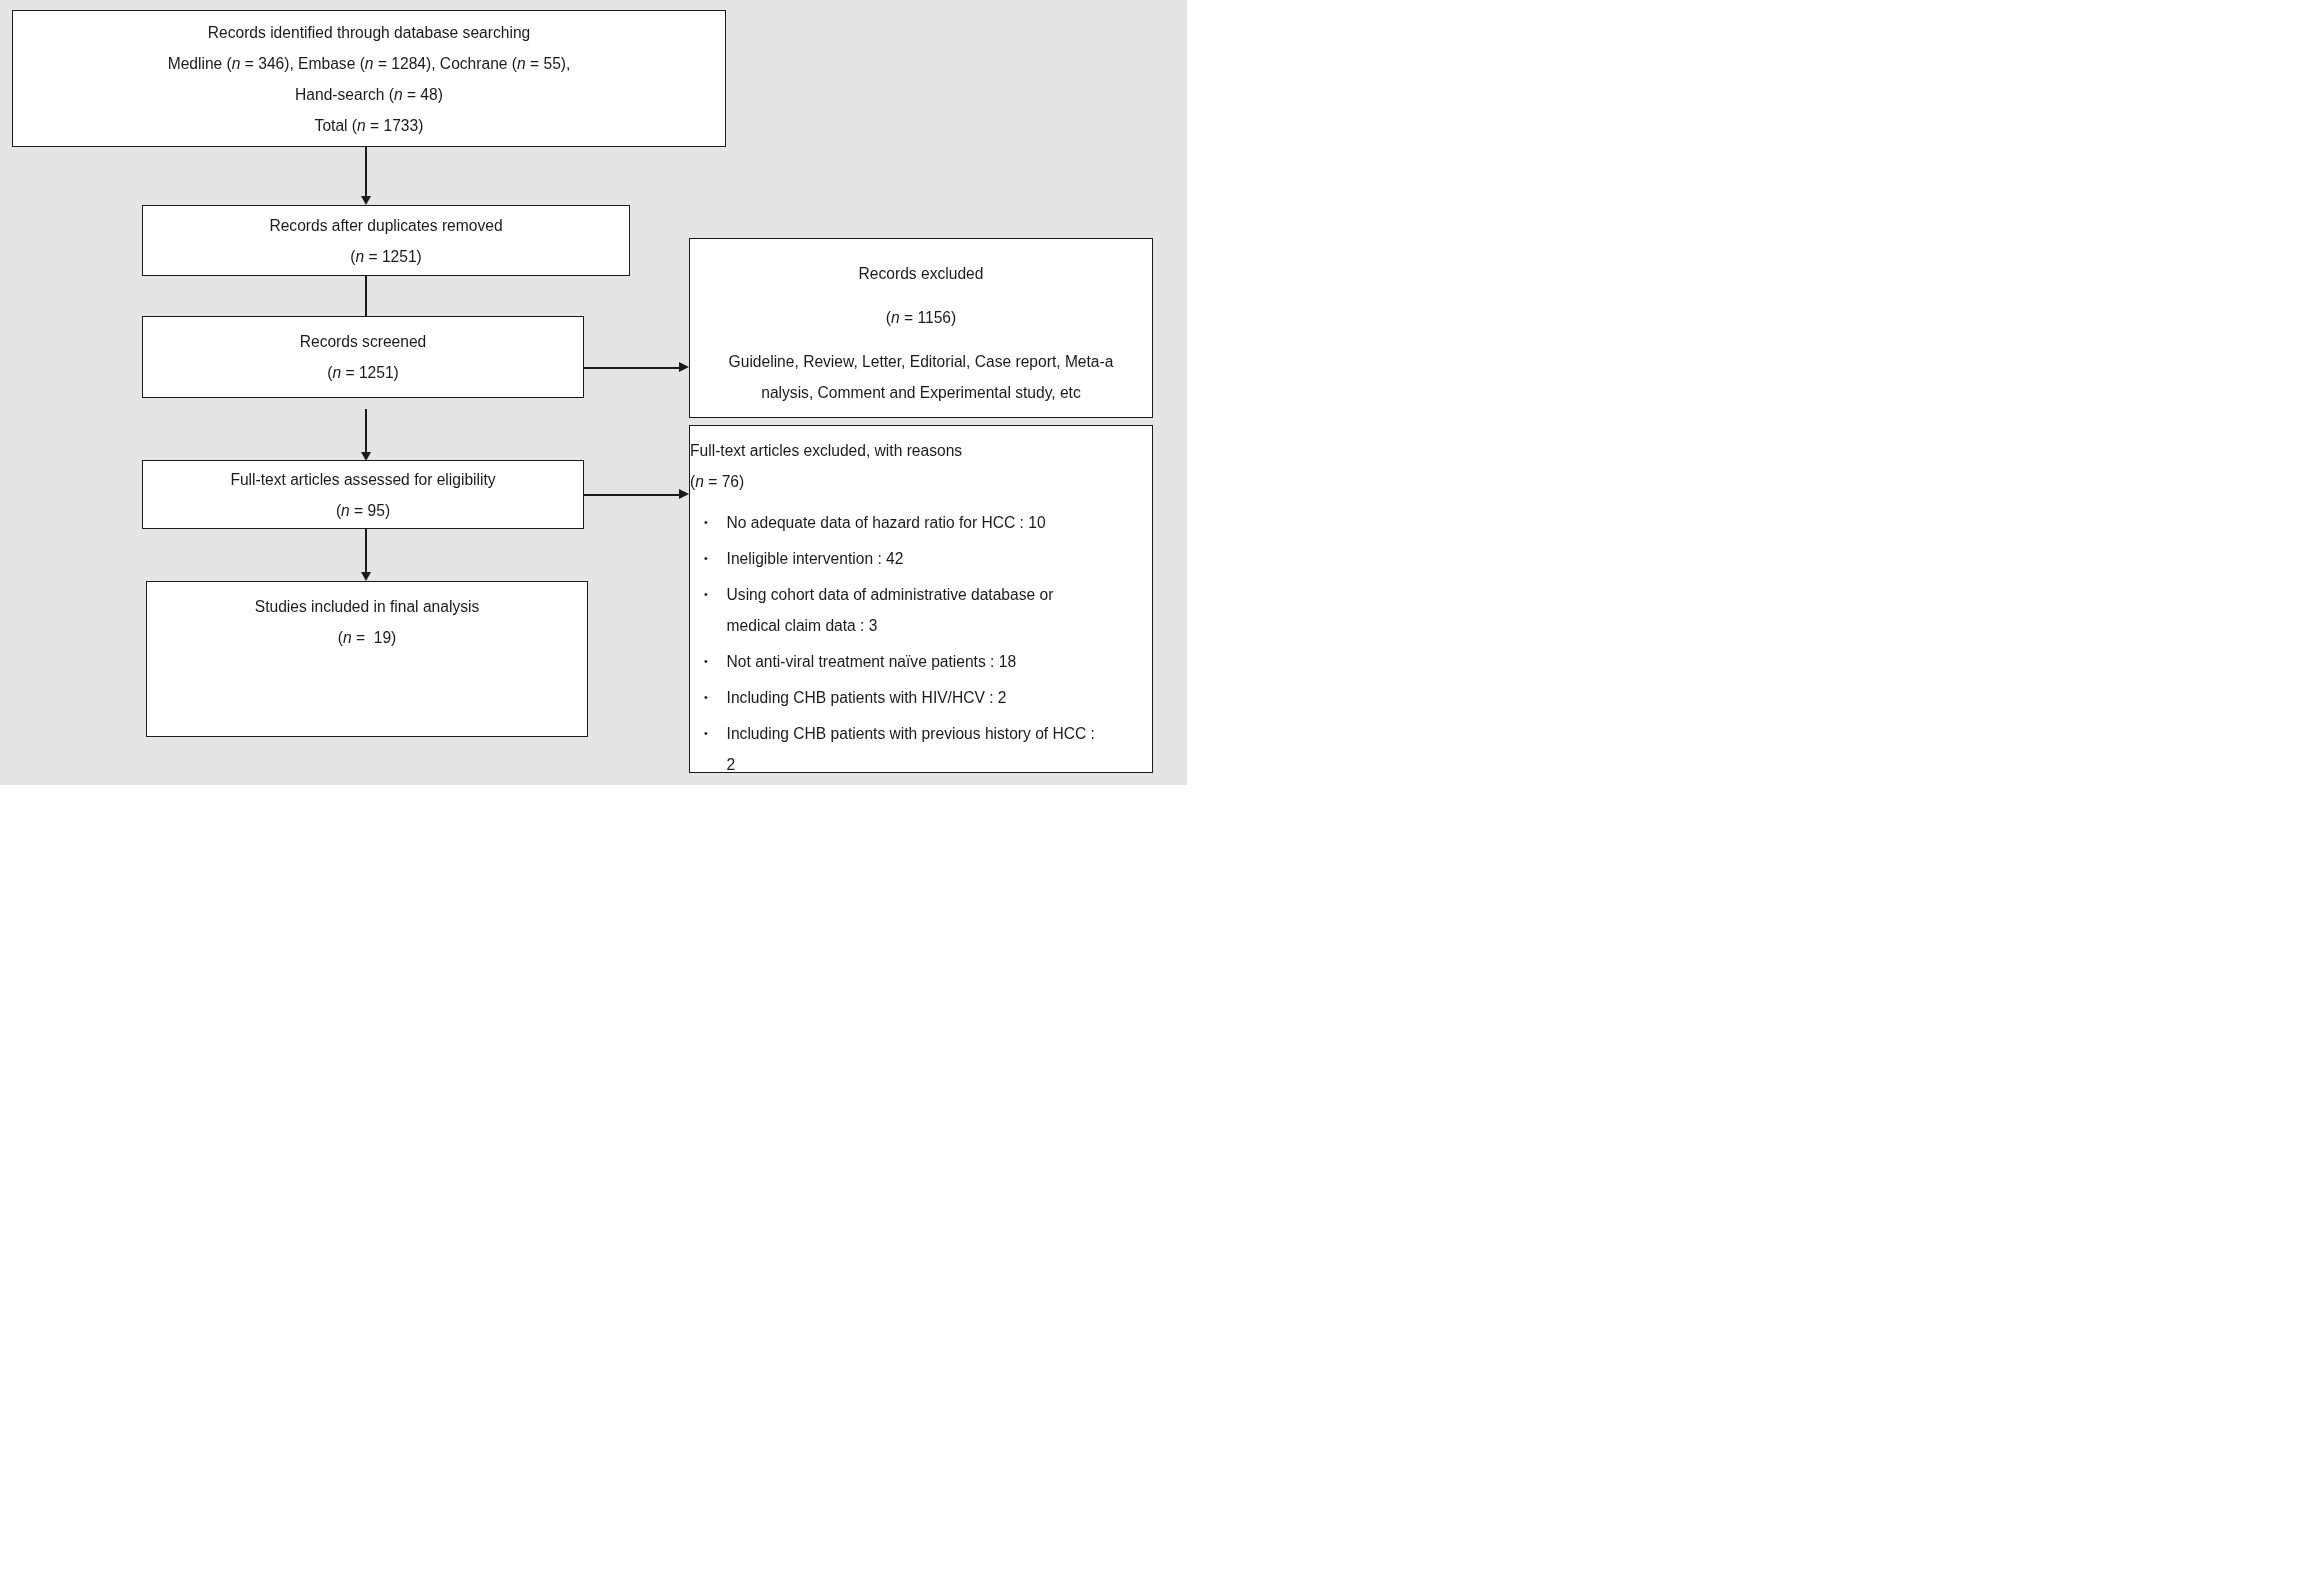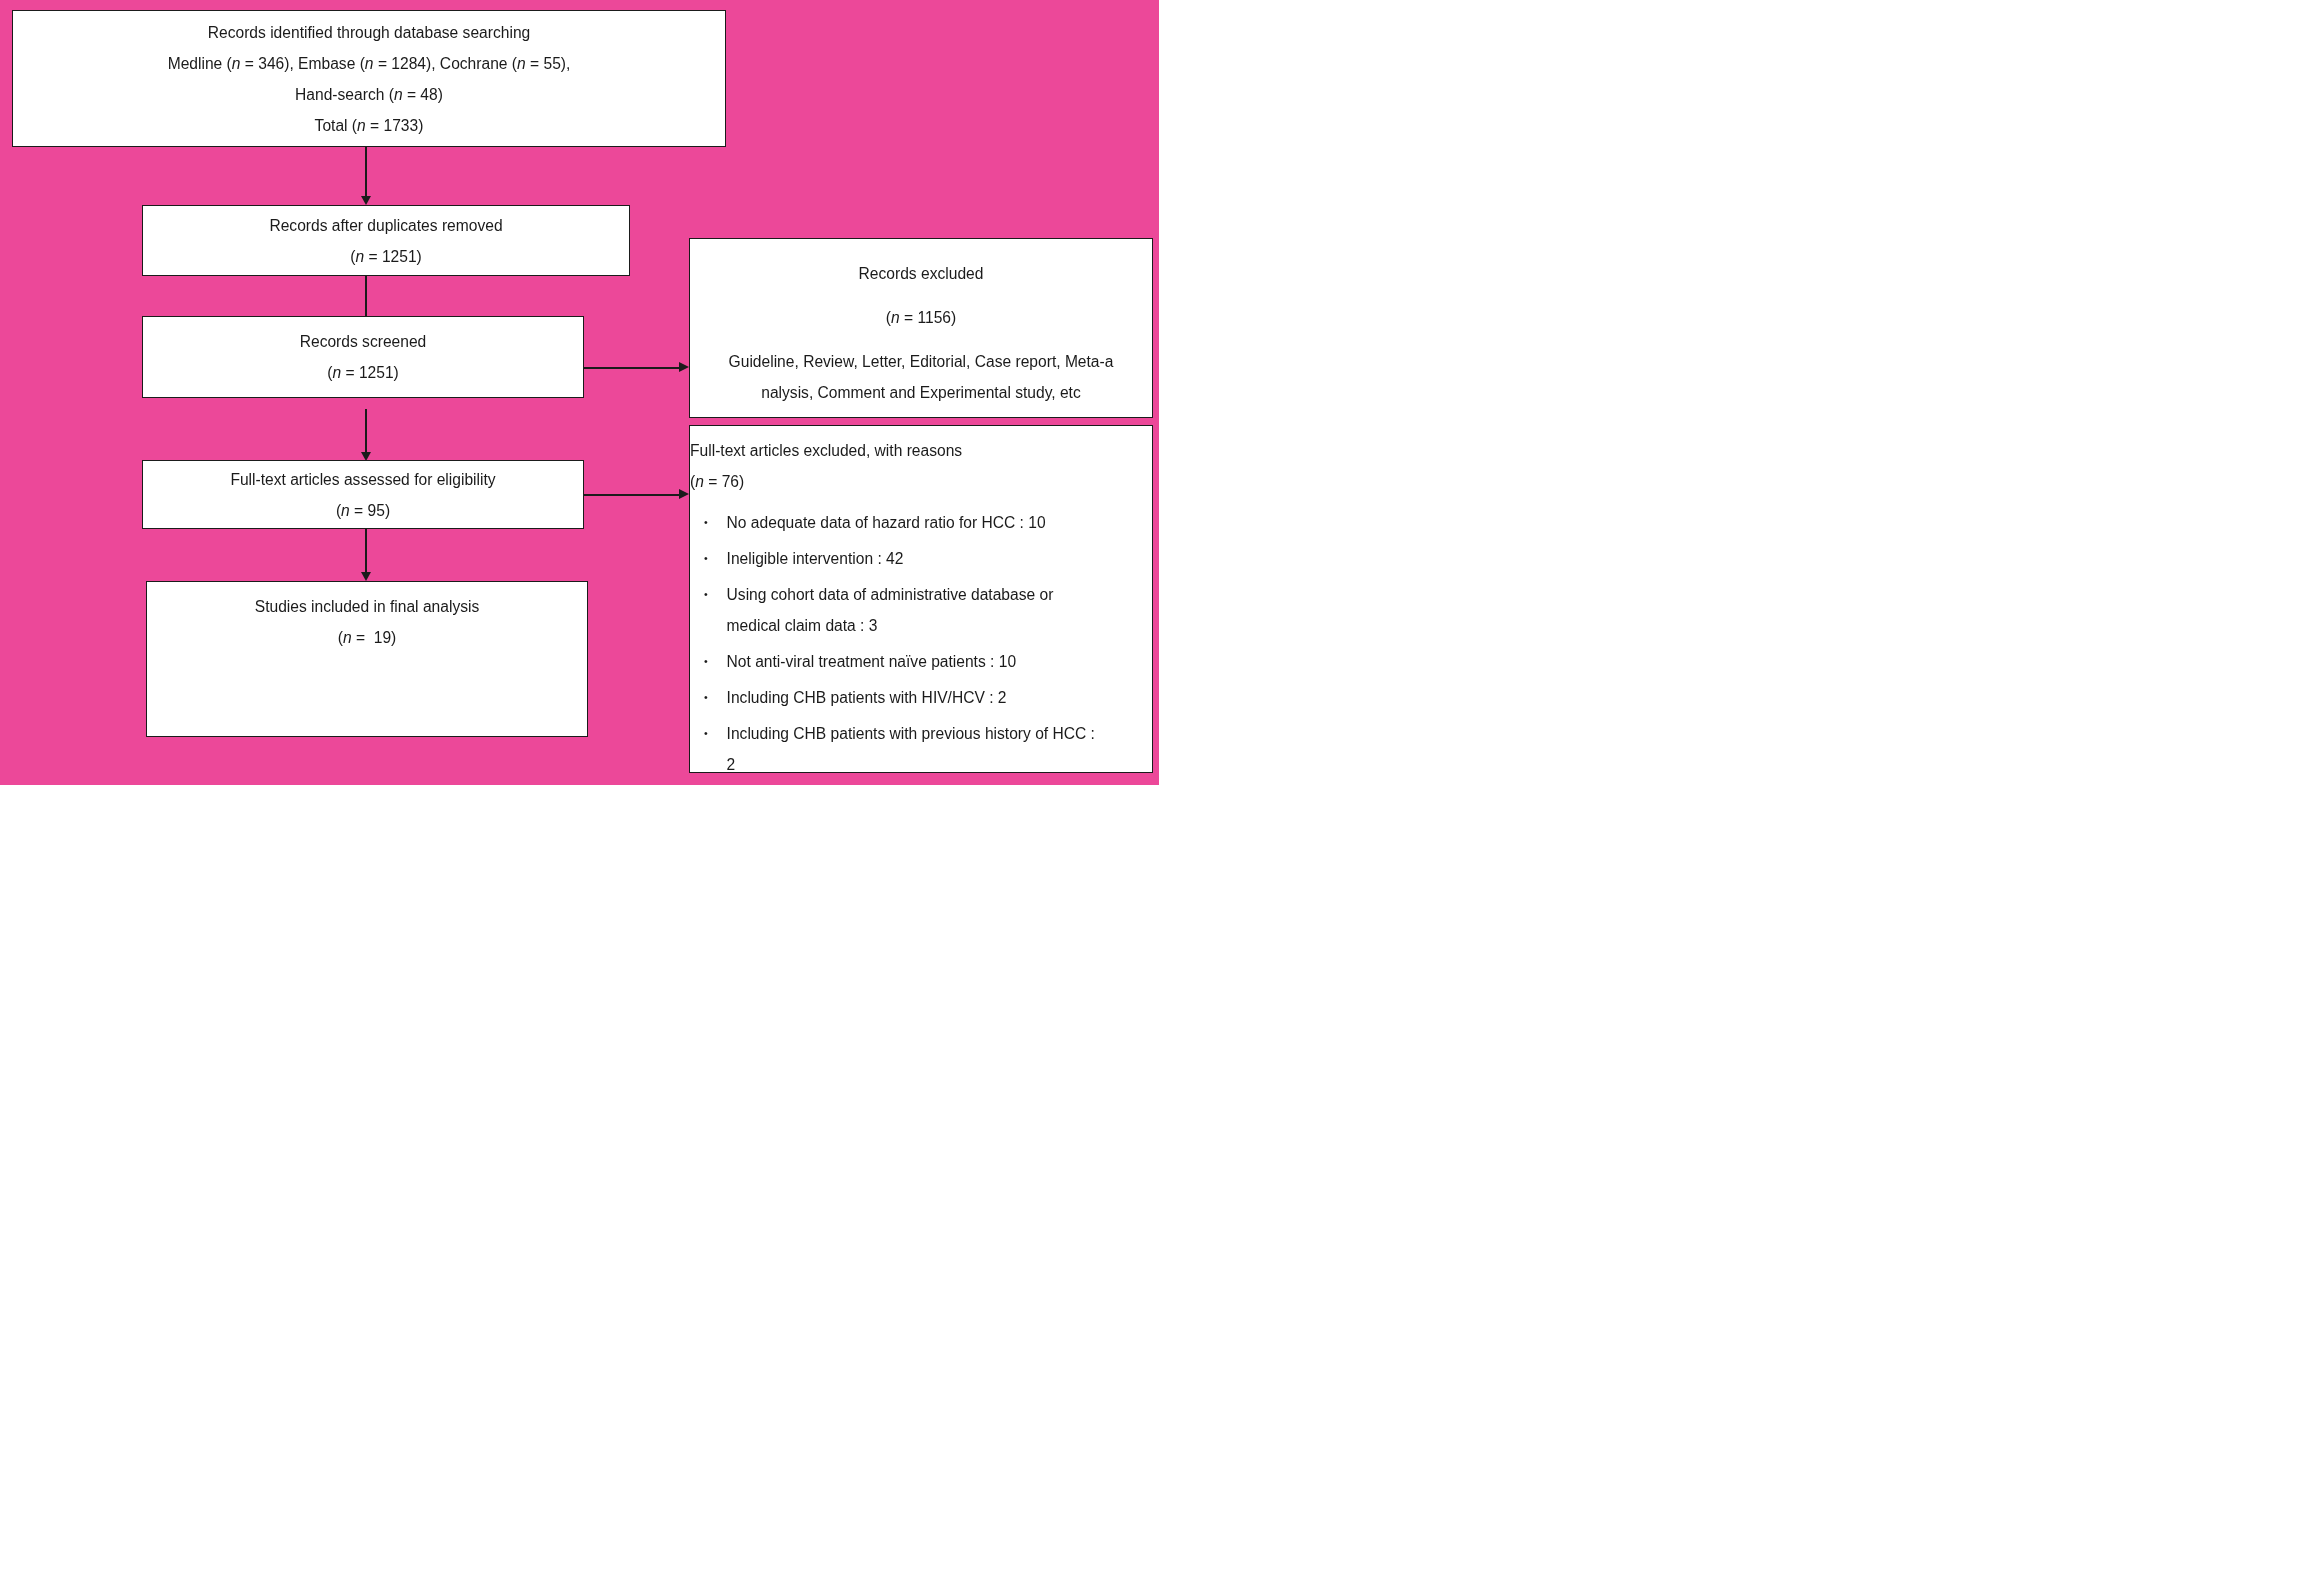--- a/index.html
+++ b/index.html
@@ -1,23 +1,24 @@
 <!DOCTYPE html>
 <html style="font-size:11.3px"><head>
 <meta charset="utf-8">
 <style>
   html, body { margin: 0; padding: 0; background: #ffffff; }
   .canvas {
     position: relative;
     width: 1159px;
     height: 785px;
-    background: #ec4899;
+    background: #e5e5e5;
     font-family: "Liberation Sans", sans-serif;
     color: #1b1b1b;
     font-size: 15.6px;
+    padding-left: 28px;
   }
   .box {
     position: absolute;
     background: #ffffff;
     border: 1.4px solid #1b1b1b;
     box-sizing: border-box;
     display: flex;
     flex-direction: column;
     align-items: center;
     text-align: center;
@@ -141,21 +142,21 @@
       <li>
         <span class="marker">•</span>
         <div>
           <div class="line">Using cohort data of administrative database or</div>
           <div class="line">medical claim data : 3</div>
         </div>
       </li>
       <li>
         <span class="marker">•</span>
         <div>
-          <div class="line">Not anti-viral treatment naïve patients : 10</div>
+          <div class="line">Not anti-viral treatment naïve patients : 18</div>
         </div>
       </li>
       <li>
         <span class="marker">•</span>
         <div>
           <div class="line">Including CHB patients with HIV/HCV : 2</div>
         </div>
       </li>
       <li>
         <span class="marker">•</span>

